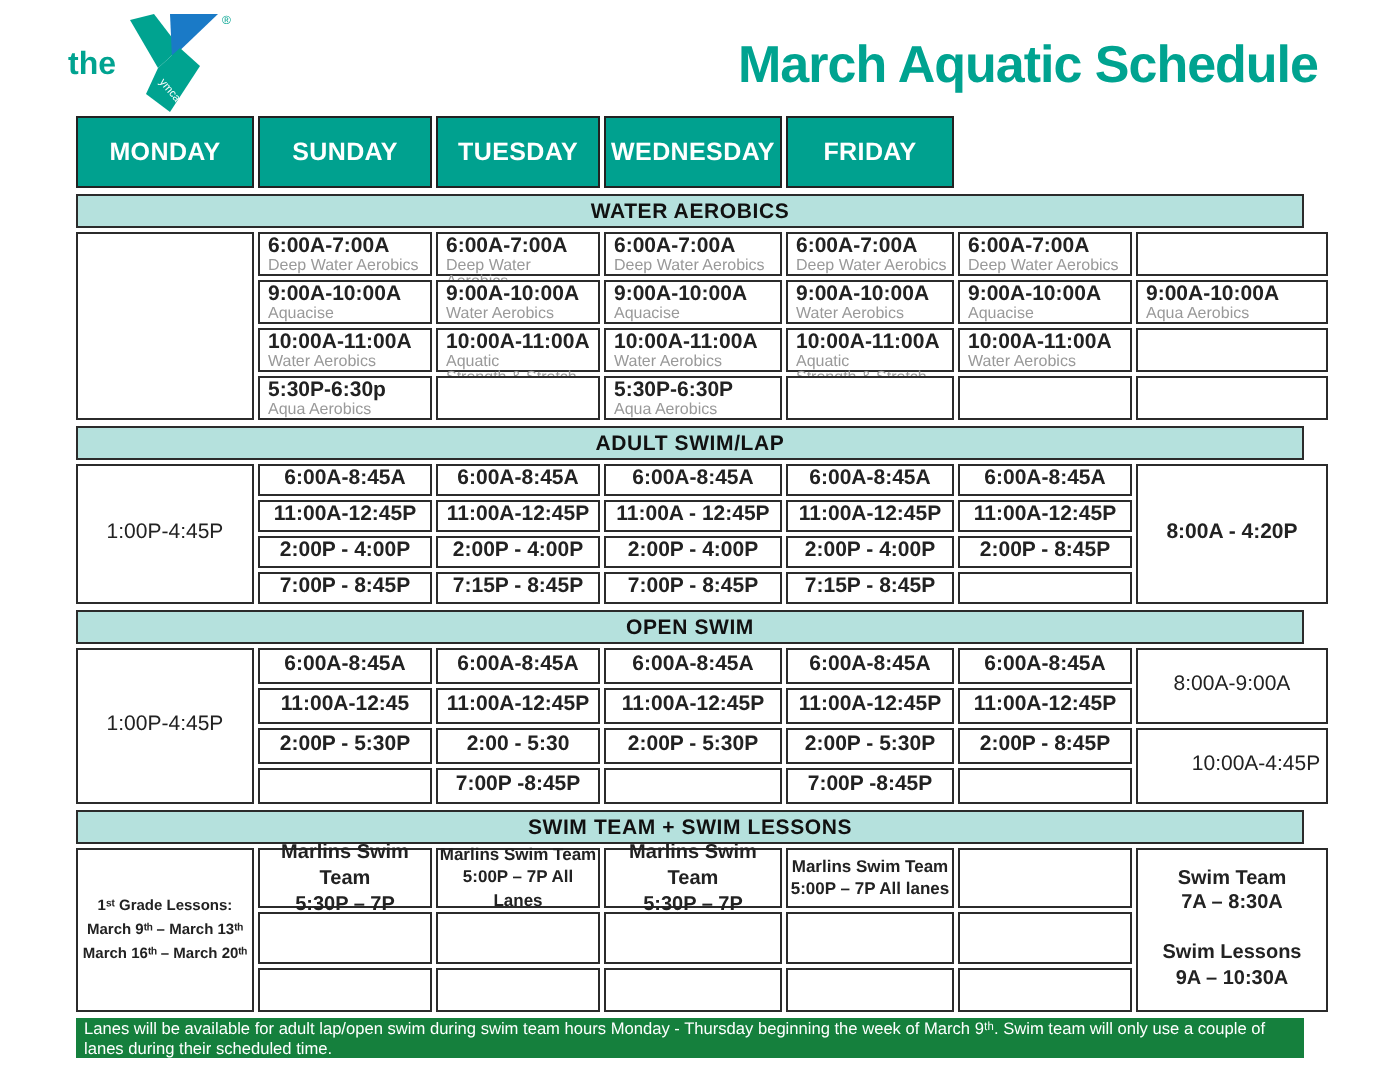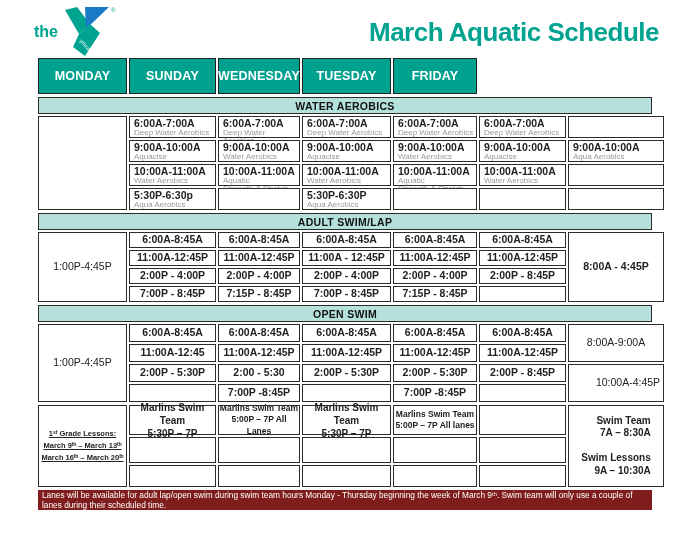--- a/index.html
+++ b/index.html
@@ -18,21 +18,21 @@
         align-items:center;justify-content:center;font-weight:bold;font-size:10.5px;
         color:#111111;letter-spacing:0.3px;}
   .grid{display:grid;gap:2px;margin-top:2px;}
   .cell{border:1px solid #2b2b2b;background:#ffffff;display:flex;
         flex-direction:column;overflow:visible;}
   .grid.left .cell{justify-content:flex-start;align-items:flex-start;
         text-align:left;padding:1px 2px 0 4px;box-sizing:border-box;}
   .grid.center .cell{justify-content:center;align-items:center;text-align:center;}
   .t{font-weight:bold;font-size:10.5px;color:#222222;line-height:1.05;white-space:pre-line;}
   .n{font-size:8px;color:#999999;line-height:0.95;white-space:pre-line;}
-  .footer{margin-top:3px;background:#7f1d1d;color:#ffffff;font-size:8.3px;
+  .footer{margin-top:3px;background:#15803d;color:#ffffff;font-size:8.3px;
           height:20px;display:flex;align-items:center;justify-content:center;
           padding:0 4px;box-sizing:border-box;}
 </style>
 </head>
 <body>
 
 <div class="page">
 
   <svg class="logo" viewBox="0 0 110 54">
     <text x="2" y="32" font-size="16" font-weight="bold" fill="#00a390">the</text>
@@ -42,22 +42,22 @@
     <text transform="rotate(50 53 38)" x="48" y="41" font-size="5.5" fill="#ffffff">ymca</text>
     <text x="79" y="7" font-size="6" fill="#00a390">®</text>
   </svg>
 
   <div class="title">March Aquatic Schedule</div>
 
   <div class="table">
     <div class="days" id="day-row" style="grid-template-columns: 89px 87px 82px 89px 84px 87px 96px;">
         <div class="day">MONDAY</div>
         <div class="day">SUNDAY</div>
+        <div class="day">TUESDAY</div>
         <div class="day">WEDNESDAY</div>
-        <div class="day">TUESDAY</div>
         <div class="day">FRIDAY</div>
       </div>
     <div id="sections">
         <div class="section">
           <div class="band">WATER AEROBICS</div>
           <div class="grid left" style="grid-template-columns: 89px 87px 82px 89px 84px 87px 96px; grid-template-rows: 22px 22px 22px 22px;">
             <div class="cell" style="grid-area: 1 / 1 / span 4;"></div>
             <div class="cell" style="grid-area: 1 / 2 / span 1;">
               <div class="t">6:00A-7:00A</div>
               <div class="n">Deep Water Aerobics</div>
@@ -198,21 +198,21 @@
               <div class="t">6:00A-8:45A</div>
             </div>
             <div class="cell" style="grid-area: 2 / 6 / span 1;">
               <div class="t">11:00A-12:45P</div>
             </div>
             <div class="cell" style="grid-area: 3 / 6 / span 1;">
               <div class="t">2:00P - 8:45P</div>
             </div>
             <div class="cell" style="grid-area: 4 / 6 / span 1;"></div>
             <div class="cell" style="grid-area: 1 / 7 / span 4;">
-              <div class="t">8:00A - 4:45P</div>
+              <div class="t">8:00A - 4:20P</div>
             </div>
           </div>
         </div>
         <div class="section">
           <div class="band">OPEN SWIM</div>
           <div class="grid center" style="grid-template-columns: 89px 87px 82px 89px 84px 87px 96px; grid-template-rows: 18px 18px 18px 18px;">
             <div class="cell" style="grid-area: 1 / 1 / span 4;">
               <div class="t" style="font-weight: normal;">1:00P-4:45P</div>
             </div>
             <div class="cell" style="grid-area: 1 / 2 / span 1;">
@@ -271,23 +271,24 @@
             <div class="cell" style="grid-area: 4 / 6 / span 1;"></div>
             <div class="cell" style="grid-area: 1 / 7 / span 2; align-items: center;">
               <div class="t" style="font-weight: normal;">8:00A-9:00A</div>
             </div>
             <div class="cell" style="grid-area: 3 / 7 / span 2; padding-left: 24px;">
               <div class="t" style="font-weight: normal;">10:00A-4:45P</div>
             </div>
           </div>
         </div>
         <div class="section">
+          <div class="band">SWIM TEAM + SWIM LESSONS</div>
           <div class="grid center" style="grid-template-columns: 89px 87px 82px 89px 84px 87px 96px; grid-template-rows: 30px 26px 22px;">
             <div class="cell" style="grid-area: 1 / 1 / span 3;">
-              <div class="t" style="font-size: 7.5px; line-height: 1.6; text-decoration: underline;">1ˢᵗ Grade Lessons:
+              <div class="t" style="font-size: 7.5px; line-height: 1.6;">1ˢᵗ Grade Lessons:
 March 9ᵗʰ – March 13ᵗʰ
 March 16ᵗʰ – March 20ᵗʰ</div>
             </div>
             <div class="cell" style="grid-area: 1 / 2 / span 1;">
               <div class="t" style="font-size: 10px; line-height: 1.3;">Marlins Swim Team
 5:30P – 7P</div>
             </div>
             <div class="cell" style="grid-area: 2 / 2 / span 1;"></div>
             <div class="cell" style="grid-area: 3 / 2 / span 1;"></div>
             <div class="cell" style="grid-area: 1 / 3 / span 1;">
@@ -304,21 +305,21 @@
             <div class="cell" style="grid-area: 3 / 4 / span 1;"></div>
             <div class="cell" style="grid-area: 1 / 5 / span 1;">
               <div class="t" style="font-size: 8.5px; line-height: 1.3;">Marlins Swim Team
 5:00P – 7P All lanes</div>
             </div>
             <div class="cell" style="grid-area: 2 / 5 / span 1;"></div>
             <div class="cell" style="grid-area: 3 / 5 / span 1;"></div>
             <div class="cell" style="grid-area: 1 / 6 / span 1;"></div>
             <div class="cell" style="grid-area: 2 / 6 / span 1;"></div>
             <div class="cell" style="grid-area: 3 / 6 / span 1;"></div>
-            <div class="cell" style="grid-area: 1 / 7 / span 3; text-align: right;">
+            <div class="cell" style="grid-area: 1 / 7 / span 3;">
               <div class="t" style="font-size: 10px; line-height: 1.25;">Swim Team
 7A – 8:30A
 
 Swim Lessons
 9A – 10:30A</div>
             </div>
           </div>
         </div>
       </div>
     <div class="footer">Lanes will be available for adult lap/open swim during swim team hours  Monday - Thursday beginning the week of March 9ᵗʰ. Swim team will only use a couple of lanes during their scheduled time.</div>

